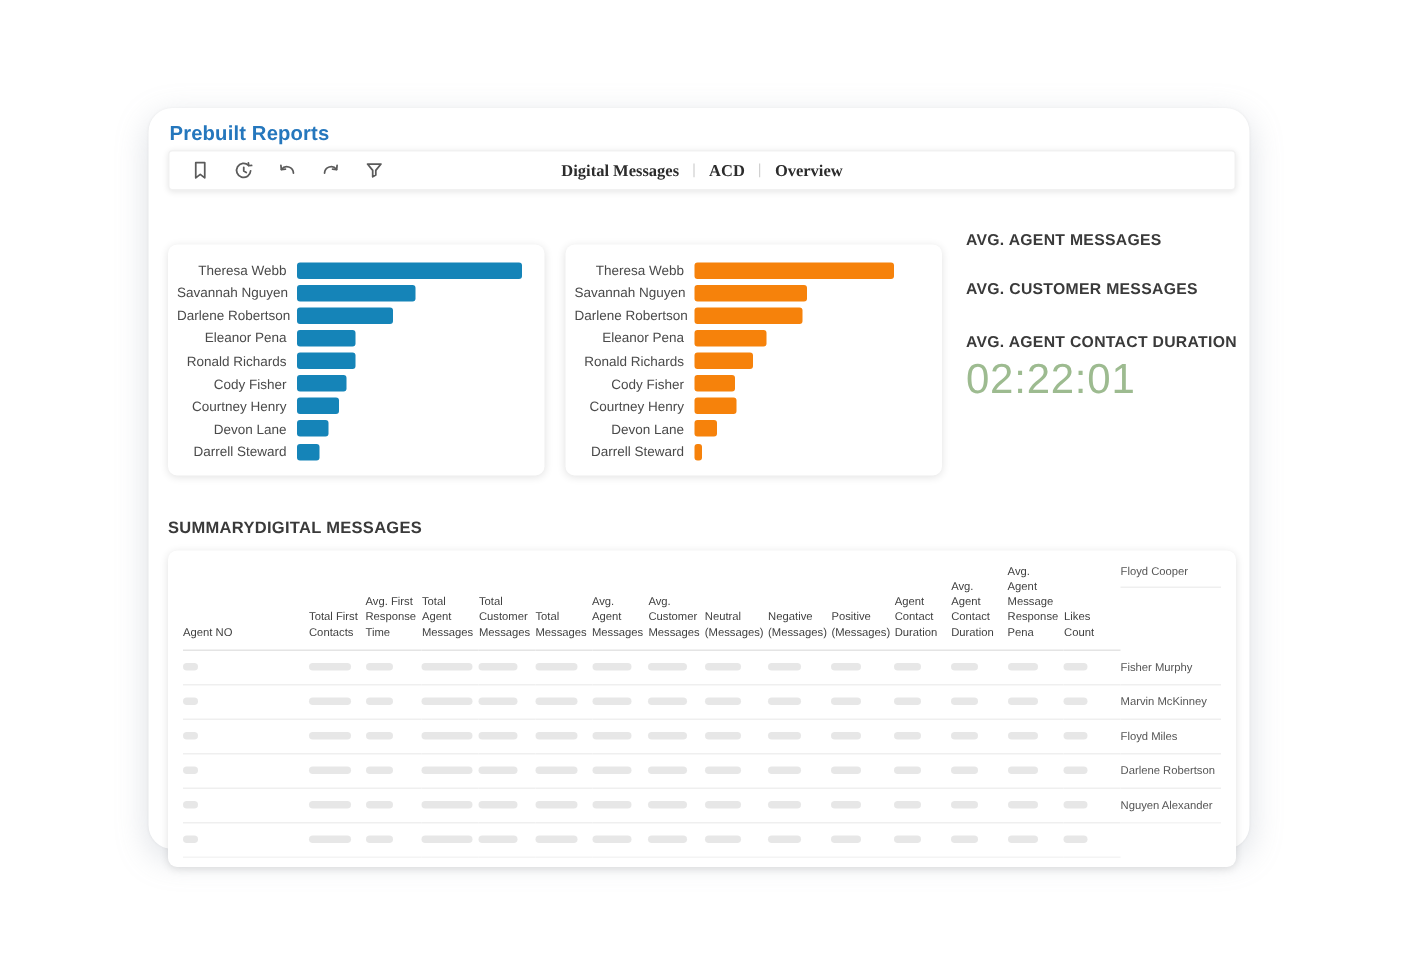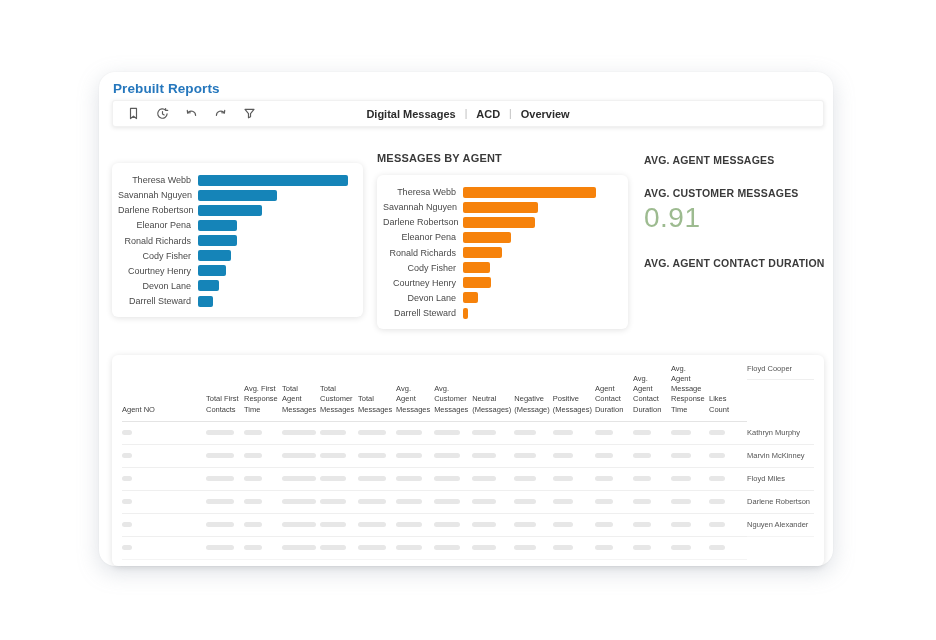--- a/index.html
+++ b/index.html
@@ -17,21 +17,21 @@
   .toolbar { position:absolute; left:13px; top:28px; width:712px; height:27px;
              background:#fff; border-radius:3px; border:1px solid #f1f1f1;
              box-shadow:0 1px 4px rgba(0,0,0,.10);
              display:flex; align-items:center; }
   .tool-icons { display:flex; align-items:center; gap:13px; padding-left:12px; }
   .tool-btn { width:16px; height:16px; display:flex; align-items:center; justify-content:center;
               cursor:pointer; }
   .tool-btn svg { width:15px; height:15px; stroke:#5b5b5b; fill:none;
                   stroke-width:1.25; stroke-linecap:round; stroke-linejoin:round; }
   .tabs { position:absolute; left:50%; transform:translateX(-50%);
-          display:flex; align-items:flex-start; }
+          display:flex; align-items:flex-start;font-family:Liberation Serif, serif; }
   .tab { font-size:11px; font-weight:700; color:#2c2c2c; cursor:pointer; white-space:nowrap; }
   .tab-sep { font-size:10px; color:#b9b9b9; margin:0 9px; }
 
   
   .charts-row { position:absolute; left:13px; top:80px; width:712px; display:flex; gap:14px; }
   .chart-col { width:251px; flex:0 0 251px; }
   .section-title { font-size:11px; font-weight:700; color:#3a3a3a; letter-spacing:.2px;
                    margin-bottom:5px; white-space:nowrap; }
   .chart-card { margin-top:11px; width:251px; height:154px; background:#fff; border-radius:6px;
                 box-shadow:0 1px 6px rgba(0,0,0,.12);
@@ -167,21 +167,20 @@
           <div class="chart-row">
             <span class="chart-label">Darrell Steward</span>
             <div class="chart-track">
               <div class="chart-bar" style="width: 9.8%; background: rgb(21, 132, 184);"></div>
             </div>
           </div>
         </div>
     </div>
 
     <div class="chart-col">
-      <div class="section-title">MESSAGES BY AGENT</div>
       <div class="chart-card">
           <div class="chart-row">
             <span class="chart-label">Theresa Webb</span>
             <div class="chart-track">
               <div class="chart-bar" style="width: 87%; background: rgb(246, 130, 11);"></div>
             </div>
           </div>
           <div class="chart-row">
             <span class="chart-label">Savannah Nguyen</span>
             <div class="chart-track">
@@ -232,45 +231,46 @@
           </div>
         </div>
     </div>
 
     <div class="metrics-col">
       <div class="metric">
         <div class="metric-label">AVG. AGENT MESSAGES</div>
       </div>
       <div class="metric metric-2">
         <div class="metric-label">AVG. CUSTOMER MESSAGES</div>
-        <div class="metric-value">0.91</div>
       </div>
       <div class="metric metric-3">
         <div class="metric-label">AVG. AGENT CONTACT DURATION</div>
+        <div class="metric-value">02:22:01</div>
       </div>
     </div>
   </div>
 
   <div class="table-section">
+    <div class="section-title">SUMMARYDIGITAL MESSAGES</div>
     <div class="table-card">
       <div class="grid-table" id="summary-grid">
           <div class="th">Agent NO</div>
           <div class="th">Total First Contacts</div>
           <div class="th">Avg. First Response Time</div>
           <div class="th">Total Agent Messages</div>
           <div class="th">Total Customer Messages</div>
           <div class="th">Total Messages</div>
           <div class="th">Avg. Agent Messages</div>
           <div class="th">Avg. Customer Messages</div>
           <div class="th">Neutral (Messages)</div>
-          <div class="th">Negative (Message)</div>
+          <div class="th">Negative (Messages)</div>
           <div class="th">Positive (Messages)</div>
           <div class="th">Agent Contact Duration</div>
           <div class="th">Avg. Agent Contact Duration</div>
-          <div class="th">Avg. Agent Message Response Time</div>
+          <div class="th">Avg. Agent Message Response Pena</div>
           <div class="th">Likes Count</div>
           <div class="td">
             <span class="agent-name">Floyd Cooper</span>
           </div>
           <div class="td">
             <div class="pill" style="width: 10px;"></div>
           </div>
           <div class="td">
             <div class="pill" style="width: 28px;"></div>
           </div>
@@ -307,21 +307,21 @@
           <div class="td">
             <div class="pill" style="width: 18px;"></div>
           </div>
           <div class="td">
             <div class="pill" style="width: 20px;"></div>
           </div>
           <div class="td">
             <div class="pill" style="width: 16px;"></div>
           </div>
           <div class="td">
-            <span class="agent-name">Kathryn Murphy</span>
+            <span class="agent-name">Fisher Murphy</span>
           </div>
           <div class="td">
             <div class="pill" style="width: 10px;"></div>
           </div>
           <div class="td">
             <div class="pill" style="width: 28px;"></div>
           </div>
           <div class="td">
             <div class="pill" style="width: 18px;"></div>
           </div>

